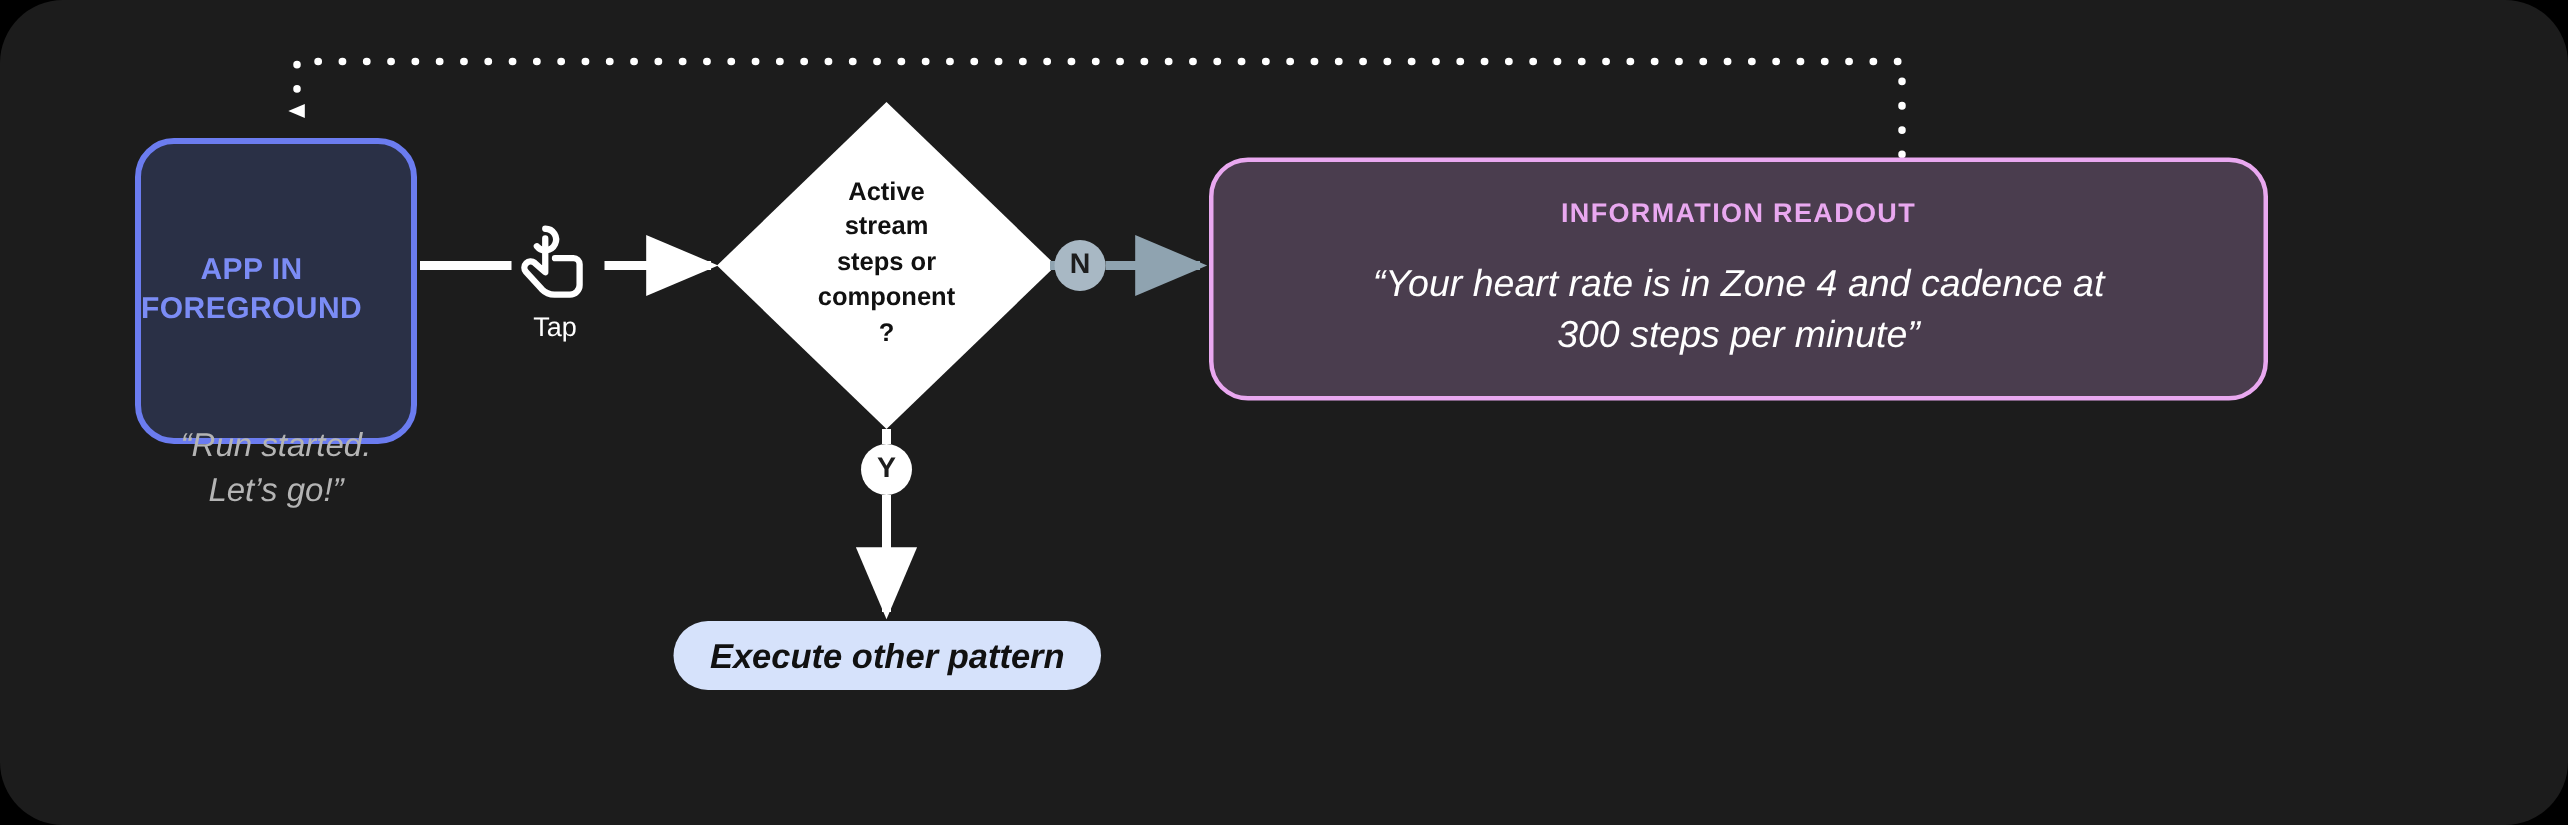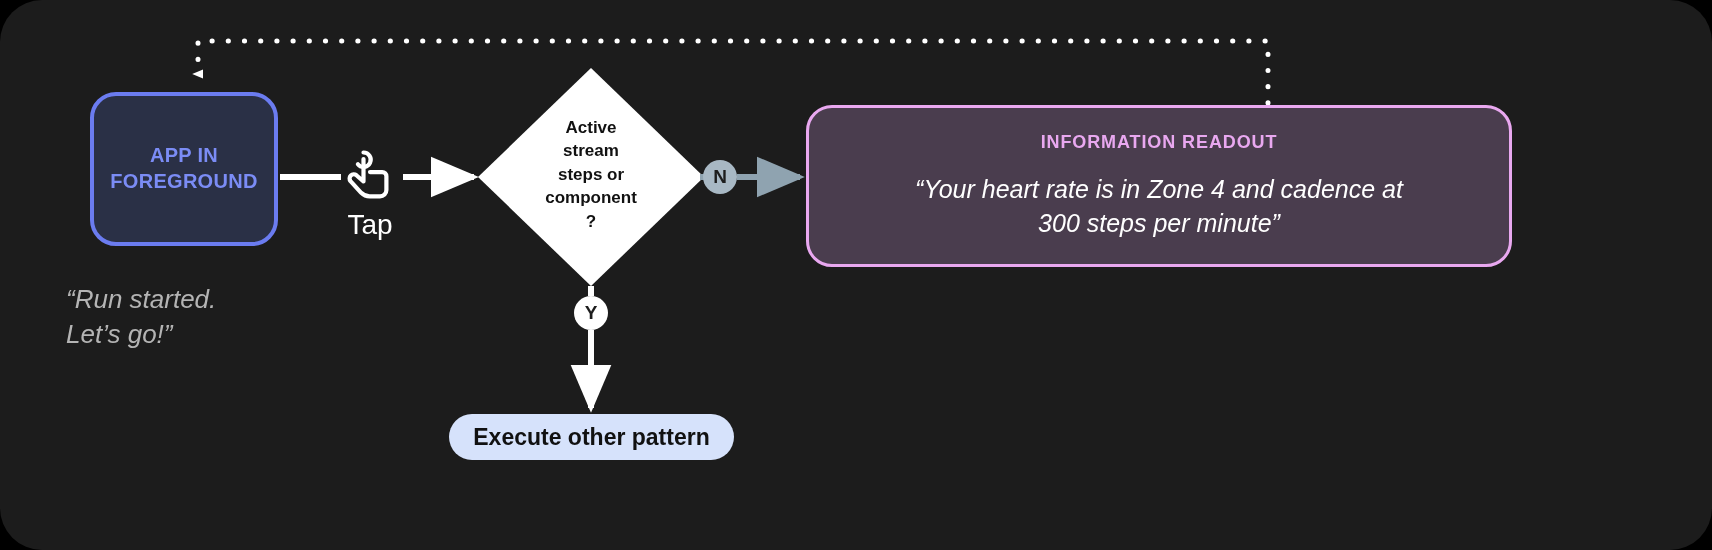--- a/index.html
+++ b/index.html
@@ -28,58 +28,58 @@
     width: 1712px;
     height: 550px;
   }
 
   
   .app-box {
     position: absolute;
     left: 90px;
     top: 92px;
     width: 188px;
-    height: 154px;
+    height: 204px;
     box-sizing: border-box;
     background: #2a3046;
     border: 4px solid #6b7cf0;
     border-radius: 26px;
     display: flex;
     align-items: center;
-    justify-content: center;
+    justify-content: flex-start;
   }
   .app-box-label {
     color: #7b8cf5;
     font-size: 20px;
     font-weight: bold;
     line-height: 1.28;
     text-align: center;
     letter-spacing: 0.3px;
   }
   .app-caption {
     position: absolute;
     left: 66px;
     top: 282px;
     width: 236px;
-    text-align: left;
+    text-align: center;
     color: #b4b4b4;
-    font-size: 26px;
+    font-size: 22px;
     font-style: italic;
     line-height: 1.35;
   }
 
   
   .tap-label {
     position: absolute;
     left: 320px;
     top: 208px;
     width: 100px;
     text-align: center;
     color: #ffffff;
-    font-size: 28px;
+    font-size: 18px;
     line-height: 1.2;
   }
   .tap-icon {
     position: absolute;
     left: 344px;
     top: 148px;
     width: 52px;
     height: 56px;
   }
 
@@ -159,20 +159,21 @@
     left: 449px;
     top: 414px;
     width: 285px;
     height: 46px;
     box-sizing: border-box;
     background: #d6e2fb;
     border-radius: 23px;
     display: flex;
     align-items: center;
     justify-content: center;
+    font-style: italic;
   }
   .pill-label {
     color: #111111;
     font-size: 23px;
     font-weight: bold;
   }
 </style>
 </head>
 <body>
 

